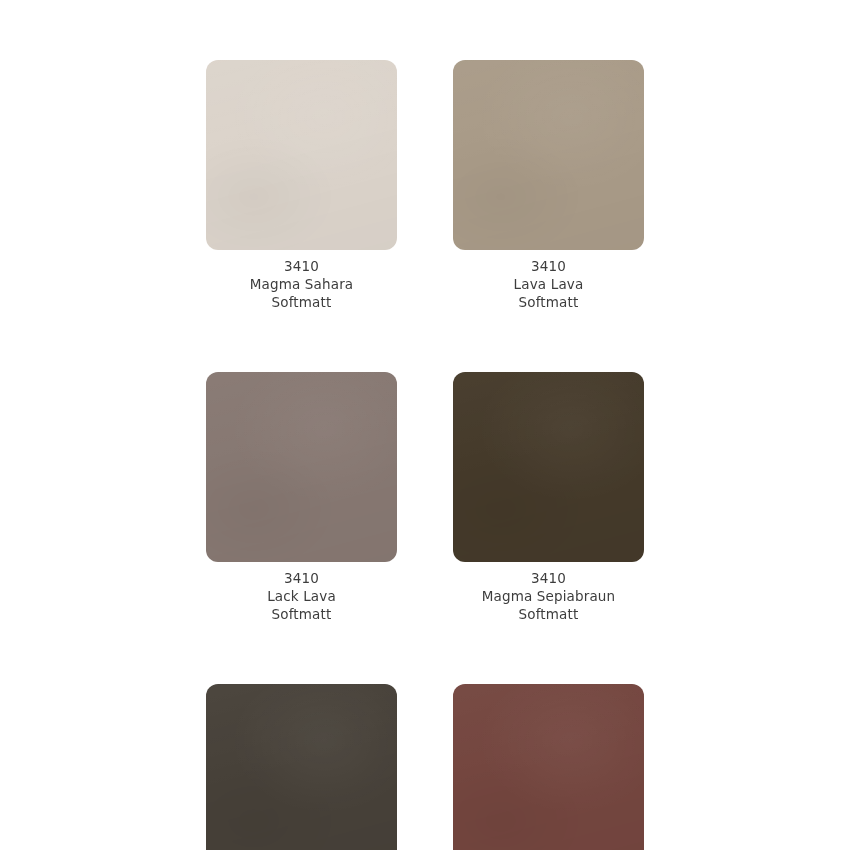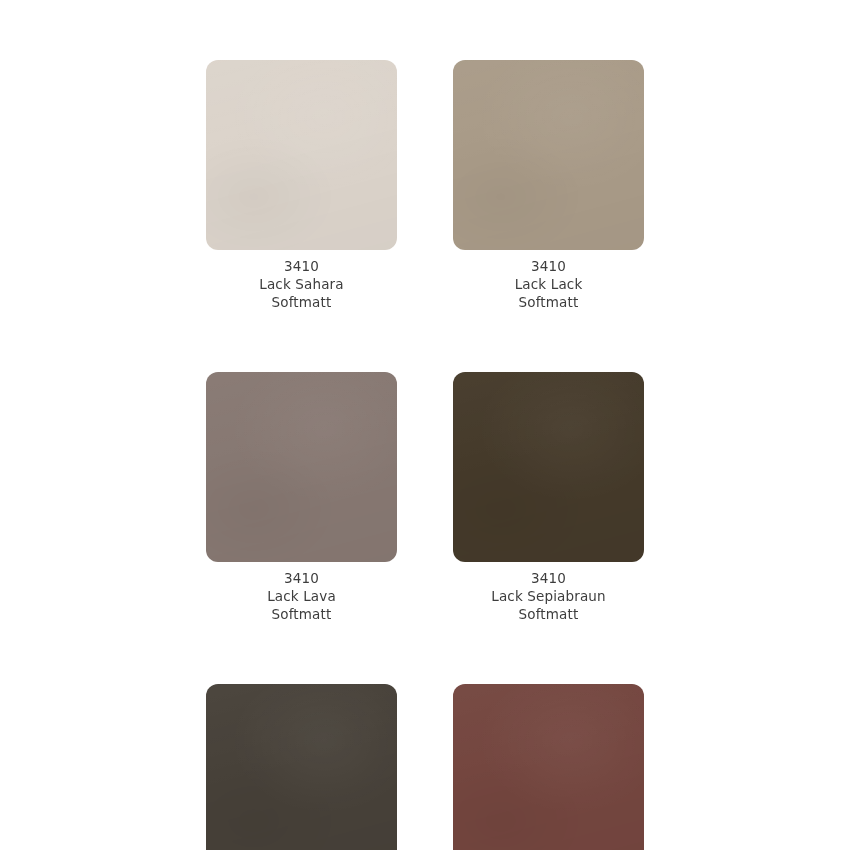--- a/index.html
+++ b/index.html
@@ -78,48 +78,48 @@
 </head>
 <body style="background: rgb(255, 255, 255);">
 
 <div id="swatch-board">
   <div class="swatch-grid">
 
     <div class="swatch-cell">
       <div class="swatch-chip" style="background-color: rgb(220, 212, 203);"></div>
       <div class="swatch-caption" style="color: rgb(61, 61, 61);">
         <span class="caption-line">3410</span>
-        <span class="caption-line">Lack Sahara</span>
+        <span class="caption-line">Magma Sahara</span>
         <span class="caption-line">Softmatt</span>
       </div>
     </div>
 
     <div class="swatch-cell">
       <div class="swatch-chip" style="background-color: rgb(169, 155, 136);"></div>
       <div class="swatch-caption" style="color: rgb(61, 61, 61);">
         <span class="caption-line">3410</span>
-        <span class="caption-line">Lack Lack</span>
+        <span class="caption-line">Lava Lava</span>
         <span class="caption-line">Softmatt</span>
       </div>
     </div>
 
     <div class="swatch-cell">
       <div class="swatch-chip" style="background-color: rgb(135, 120, 114);"></div>
       <div class="swatch-caption" style="color: rgb(61, 61, 61);">
         <span class="caption-line">3410</span>
         <span class="caption-line">Lack Lava</span>
         <span class="caption-line">Softmatt</span>
       </div>
     </div>
 
     <div class="swatch-cell">
       <div class="swatch-chip" style="background-color: rgb(69, 58, 42);"></div>
       <div class="swatch-caption" style="color: rgb(61, 61, 61);">
         <span class="caption-line">3410</span>
-        <span class="caption-line">Lack Sepiabraun</span>
+        <span class="caption-line">Magma Sepiabraun</span>
         <span class="caption-line">Softmatt</span>
       </div>
     </div>
 
     <div class="swatch-cell">
       <div class="swatch-chip" style="background-color: rgb(71, 65, 57);"></div>
 
     </div>
 
     <div class="swatch-cell">

